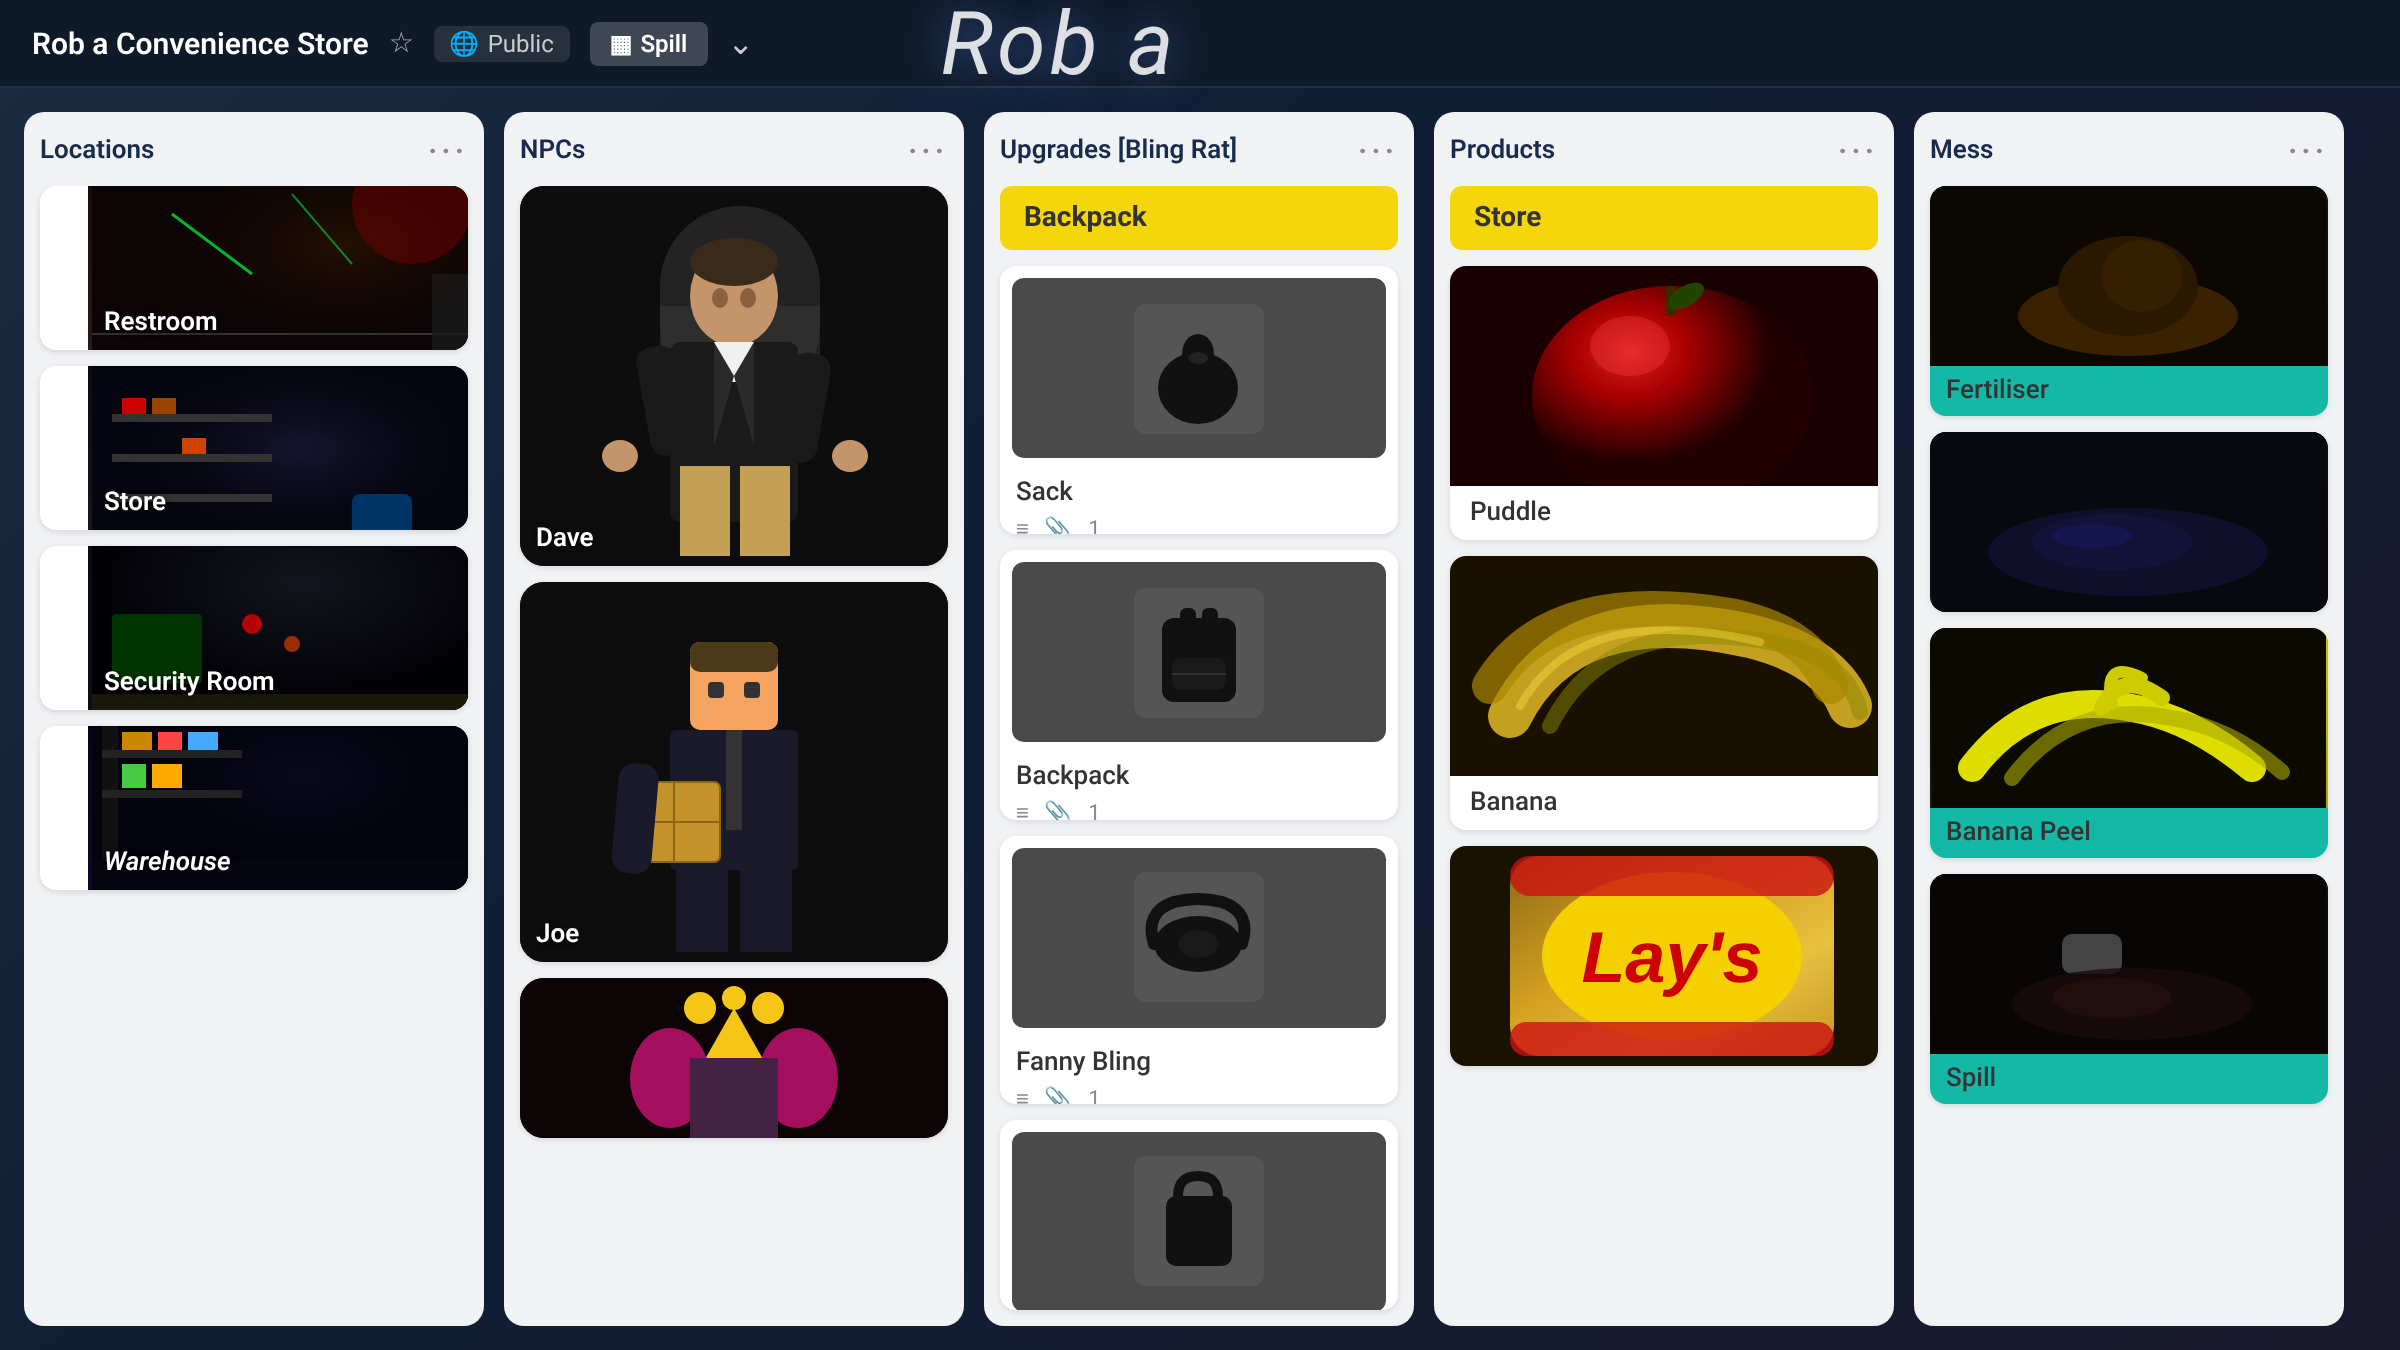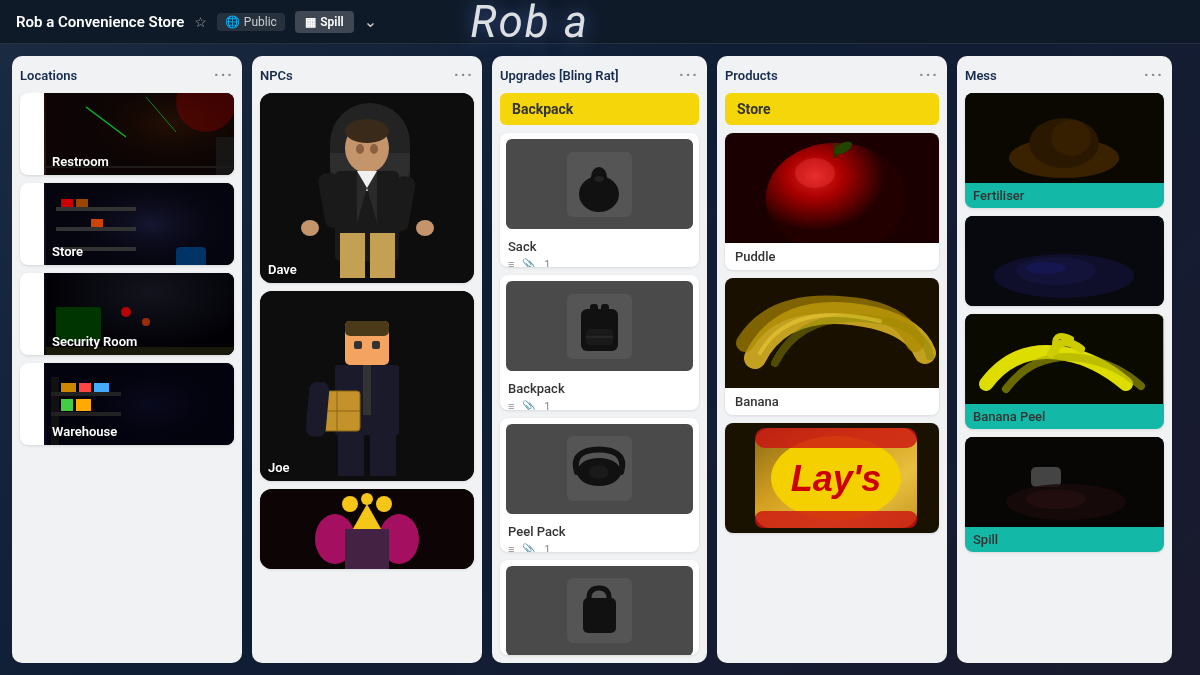--- a/index.html
+++ b/index.html
@@ -154,21 +154,21 @@
     .img-store {
       background: linear-gradient(135deg, #0a0a1a 0%, #1a1a2d 40%, #0a1010 100%);
       display: flex; align-items: center; justify-content: center;
     }
     .img-security {
       background: linear-gradient(135deg, #0a0a12 0%, #12121f 50%, #080810 100%);
       display: flex; align-items: center; justify-content: center;
     }
     .img-warehouse {
       background: linear-gradient(135deg, #05051a 0%, #0f0f2a 50%, #080810 100%);
-      display: flex; align-items: center; justify-content: center;
+      display: flex; align-items: flex-end; justify-content: center; font-style: italic;
     }
     .img-dave {
       background: linear-gradient(180deg, #0d0d0d 0%, #1a1a1a 100%);
       display: flex; align-items: center; justify-content: center;
       height: 190px;
     }
     .img-joe {
       background: linear-gradient(180deg, #0d0d0d 0%, #1a1510 100%);
       display: flex; align-items: center; justify-content: center;
       height: 190px;
@@ -608,21 +608,21 @@
           <svg width="65" height="65" xmlns="http://www.w3.org/2000/svg">
             <rect width="65" height="65" fill="#555" rx="6"></rect>
 
             <ellipse cx="32" cy="36" rx="22" ry="14" fill="#111"></ellipse>
 
             <path d="M10,36 Q5,20 20,15 Q32,12 44,15 Q59,20 54,36" fill="none" stroke="#111" stroke-width="6" stroke-linecap="round"></path>
 
             <ellipse cx="32" cy="36" rx="10" ry="7" fill="#1a1a1a"></ellipse>
           </svg>
         </div>
-        <div class="upgrade-item-name">Peel Pack</div>
+        <div class="upgrade-item-name">Fanny Bling</div>
         <div class="upgrade-item-meta">
           <span>≡</span>
           <span>📎</span>
           <span>1</span>
         </div>
       </div>
 
       <div class="upgrade-item-card">
         <div class="upgrade-item-img">
           <svg width="65" height="65" xmlns="http://www.w3.org/2000/svg">

